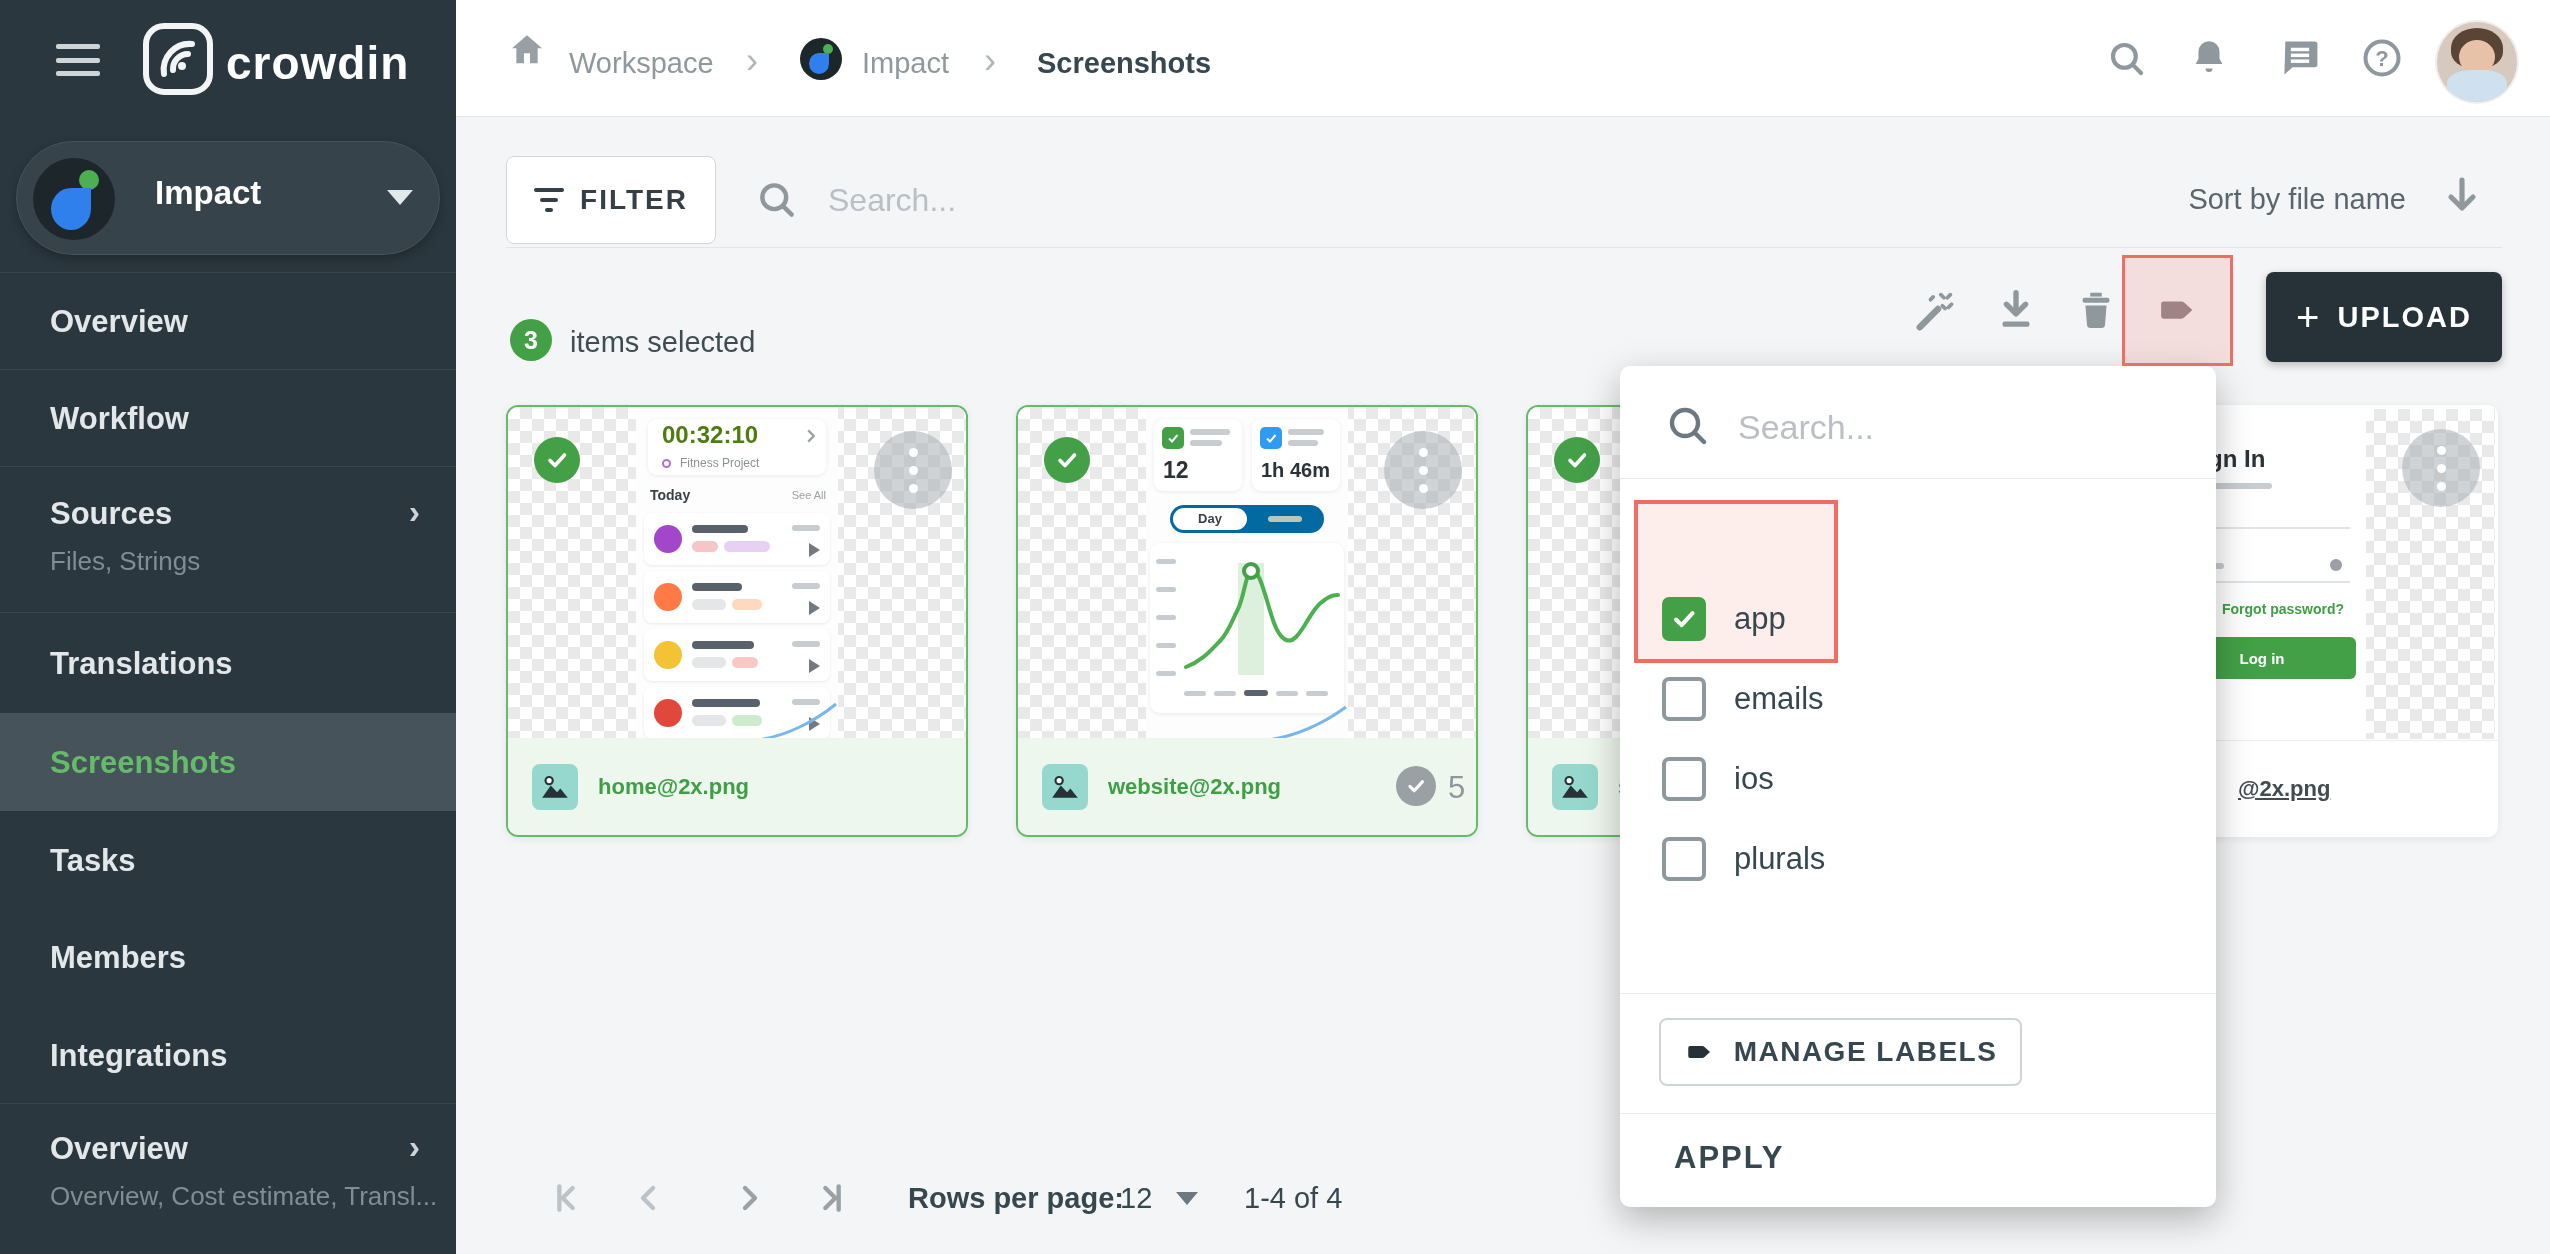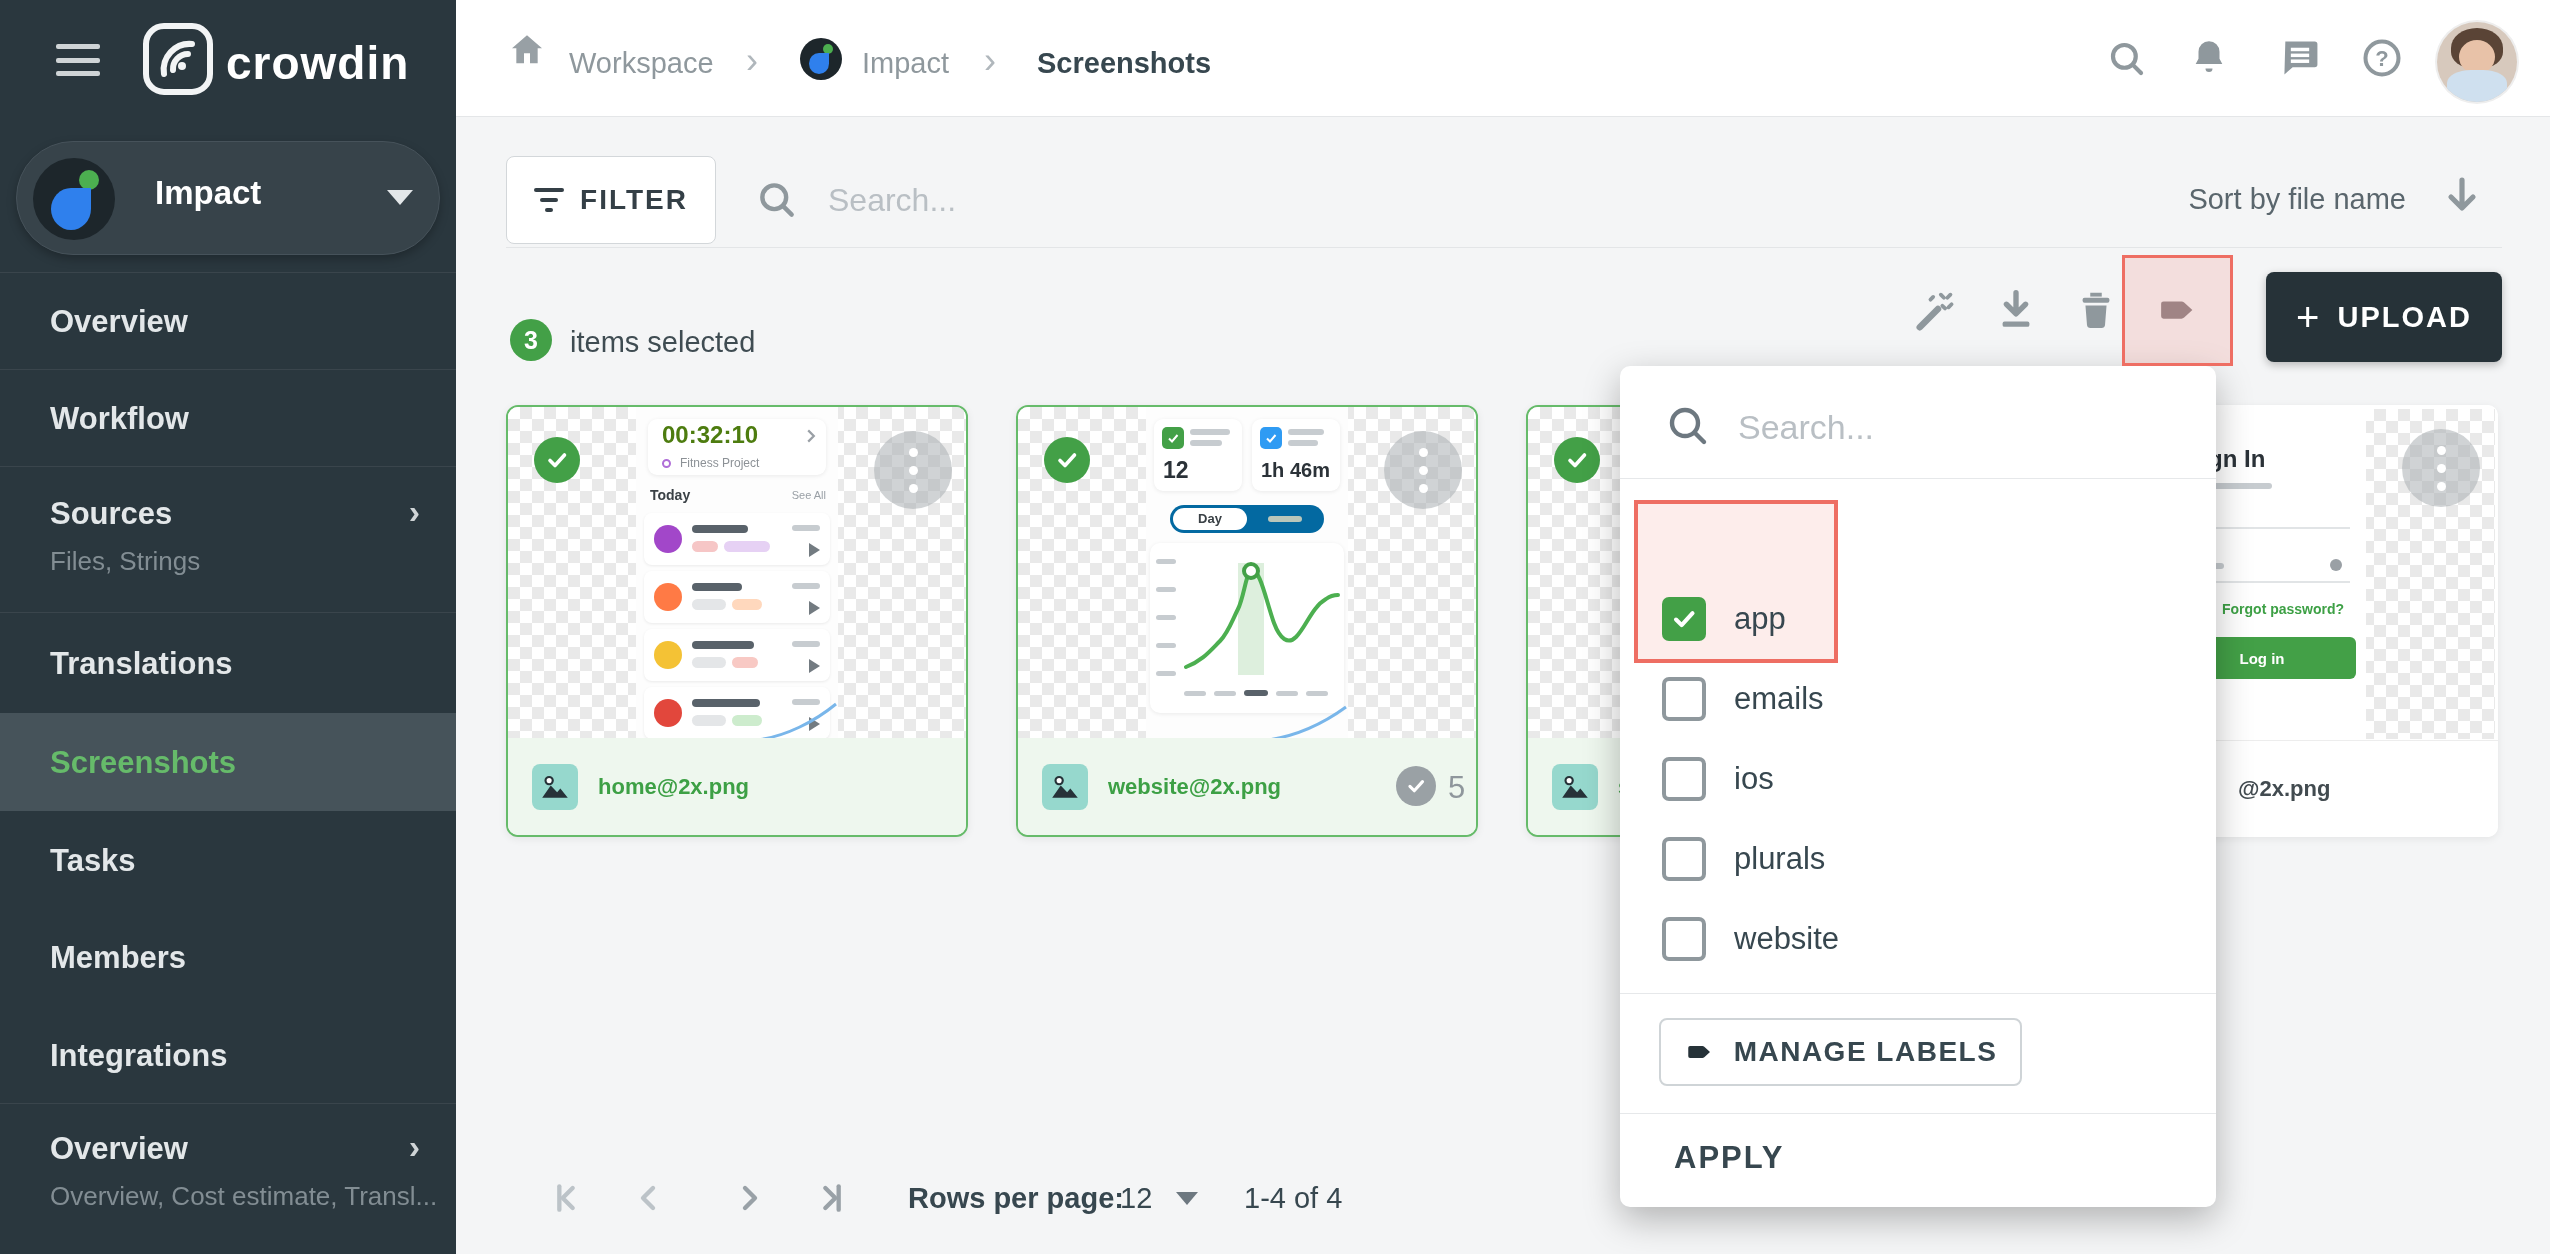--- a/index.html
+++ b/index.html
@@ -436,21 +436,21 @@
           <span style="color:#fff;font-size:15px;font-weight:bold;">Log in</span>
         </div>
       </div>
     </div>
     <div class="kebab">
         <i></i>
         <i></i>
         <i></i>
       </div>
     <div class="cfoot plain">
-      <span class="fname dark" style="margin-left:178px;">@2x.png</span>
+      <span class="fname dark" style="margin-left:178px;text-decoration:underline;">@2x.png</span>
     </div>
   </div>
 
   <div class="abs" style="left:546px;top:1178px;">
     <svg width="40" height="40" viewBox="0 0 24 24">
         <path d="M8 5v14" stroke="#bcc3c8" stroke-width="2.6" stroke-linecap="round"></path>
         <path d="M16 6l-6 6 6 6" fill="none" stroke="#bcc3c8" stroke-width="2.6" stroke-linecap="round" stroke-linejoin="round"></path>
       </svg>
   </div>
   <div class="abs" style="left:628px;top:1178px;">
@@ -499,24 +499,20 @@
       <span class="cb-label">emails</span>
     </div>
     <div class="dd-row" style="top:373px;">
       <span class="cbox off"></span>
       <span class="cb-label">ios</span>
     </div>
     <div class="dd-row" style="top:453px;">
       <span class="cbox off"></span>
       <span class="cb-label">plurals</span>
     </div>
-    <div class="dd-row" style="top:533px;">
-      <span class="cbox off"></span>
-      <span class="cb-label">website</span>
-    </div>
 
     <div class="dd-div" style="top:627px;"></div>
     <div class="manage-btn">
       <span style="display:inline-flex;">
         <svg width="32" height="32" viewBox="0 0 24 24">
             <path d="M4.5 7.5h9.3a2 2 0 0 1 1.4.6l4.3 3.9-4.3 3.9a2 2 0 0 1-1.4.6H4.5a1.3 1.3 0 0 1-1.3-1.3V8.8a1.3 1.3 0 0 1 1.3-1.3z" fill="#263238"></path>
           </svg>
       </span>
       <span class="manage-label">MANAGE LABELS</span>
     </div>

